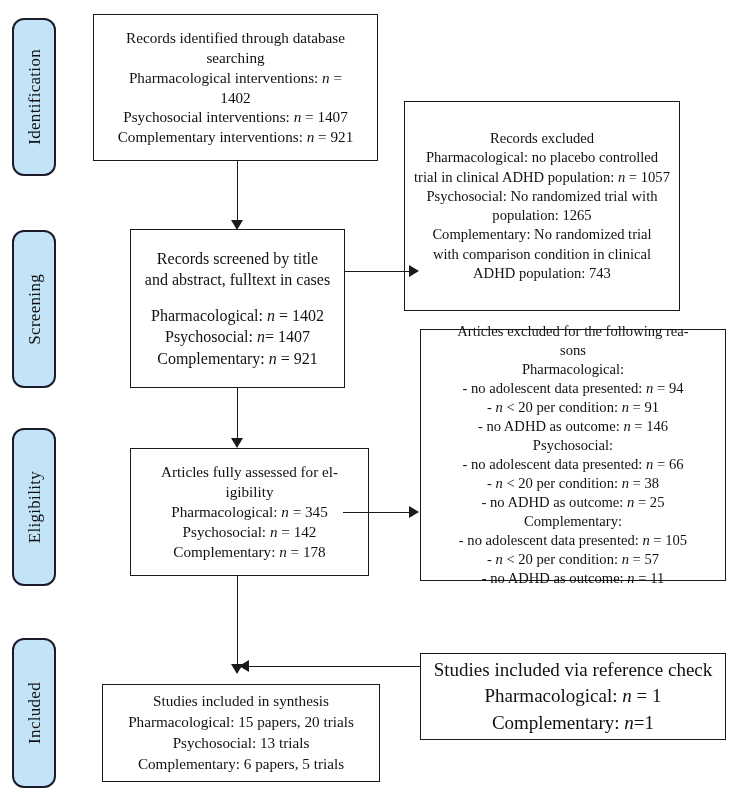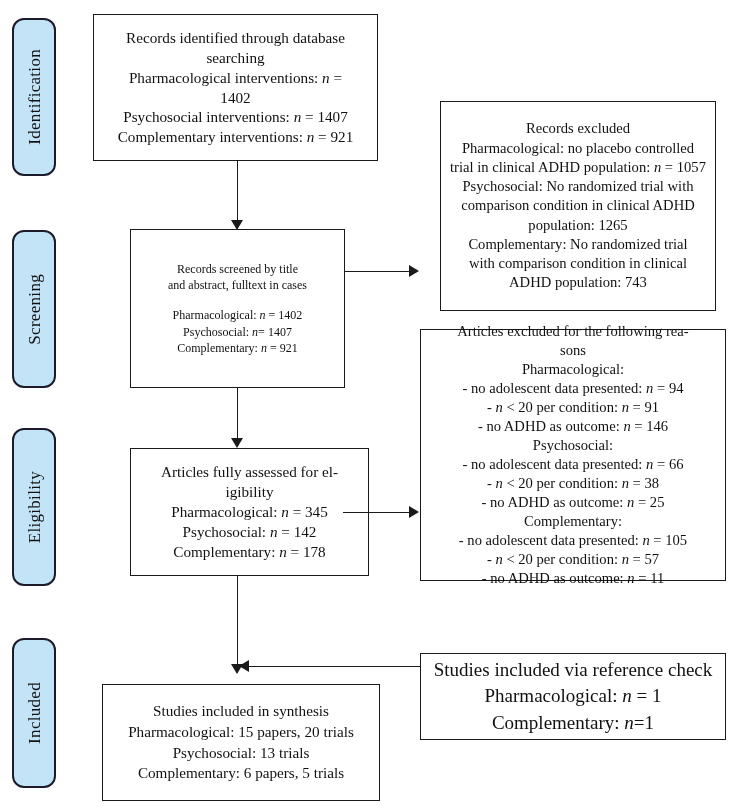--- a/index.html
+++ b/index.html
@@ -59,21 +59,21 @@
     font-family: "Liberation Serif", "DejaVu Serif", serif;
     color: #111111;
     width: 100%;
   }
   .spacer-line {
     height: 14px;
   }
 
   
   .box-identification .line { font-size: 15.2px; line-height: 1.30; }
-  .box-screening .line      { font-size: 12px; line-height: 1.34; }
+  .box-screening .line      { font-size: 16px; line-height: 1.34; }
   .box-eligibility .line    { font-size: 15.2px; line-height: 1.32; }
   .box-included .line       { font-size: 15.2px; line-height: 1.38; }
   .box-excluded-1 .line     { font-size: 14.6px; line-height: 1.32; }
   .box-excluded-2 .line     { font-size: 14.6px; line-height: 1.30; }
   .box-refcheck .line       { font-size: 19px; line-height: 1.38; }
 
   .ital { font-style: italic; }
 
   
   .vline {
@@ -134,26 +134,25 @@
     <div class="line">searching</div>
     <div class="line">Pharmacological interventions: <span class="ital">n</span> =</div>
     <div class="line">1402</div>
     <div class="line">Psychosocial interventions: <span class="ital">n</span> = 1407</div>
     <div class="line">Complementary interventions: <span class="ital">n</span> = 921</div>
   </div>
 
   <div class="vline" style="left:237px; top:161px; height:63px;"></div>
   <div class="arrow-down" style="left:231px; top:220px;"></div>
 
-  <div class="flow-box box-excluded-1" style="left:440px; top:101px; width:276px; height:210px;">
+  <div class="flow-box box-excluded-1" style="left:404px; top:101px; width:276px; height:210px;">
     <div class="line">Records excluded</div>
     <div class="line">Pharmacological: no placebo controlled</div>
     <div class="line">trial in clinical ADHD population: <span class="ital">n</span> = 1057</div>
     <div class="line">Psychosocial: No randomized trial with</div>
-    <div class="line">comparison condition in clinical ADHD</div>
     <div class="line">population: 1265</div>
     <div class="line">Complementary: No randomized trial</div>
     <div class="line">with comparison condition in clinical</div>
     <div class="line">ADHD population: 743</div>
   </div>
 
   <div class="flow-box box-screening" style="left:130px; top:229px; width:215px; height:159px;">
     <div class="line">Records screened by title</div>
     <div class="line">and abstract, fulltext in cases</div>
     <div class="line spacer-line"></div>
@@ -201,20 +200,20 @@
 
   <div class="flow-box box-refcheck" style="left:420px; top:653px; width:306px; height:87px;">
     <div class="line">Studies included via reference check</div>
     <div class="line">Pharmacological: <span class="ital">n</span> = 1</div>
     <div class="line">Complementary: <span class="ital">n</span>=1</div>
   </div>
 
   <div class="hline" style="left:247px; top:666px; width:174px;"></div>
   <div class="arrow-left" style="left:239px; top:660px;"></div>
 
-  <div class="flow-box box-included" style="left:102px; top:684px; width:278px; height:117px;">
+  <div class="flow-box box-included" style="left:102px; top:684px; width:278px; height:98px;">
     <div class="line">Studies included in synthesis</div>
     <div class="line">Pharmacological: 15 papers, 20 trials</div>
     <div class="line">Psychosocial: 13 trials</div>
     <div class="line">Complementary: 6 papers, 5 trials</div>
   </div>
 
 </div>
 
 </body></html>

